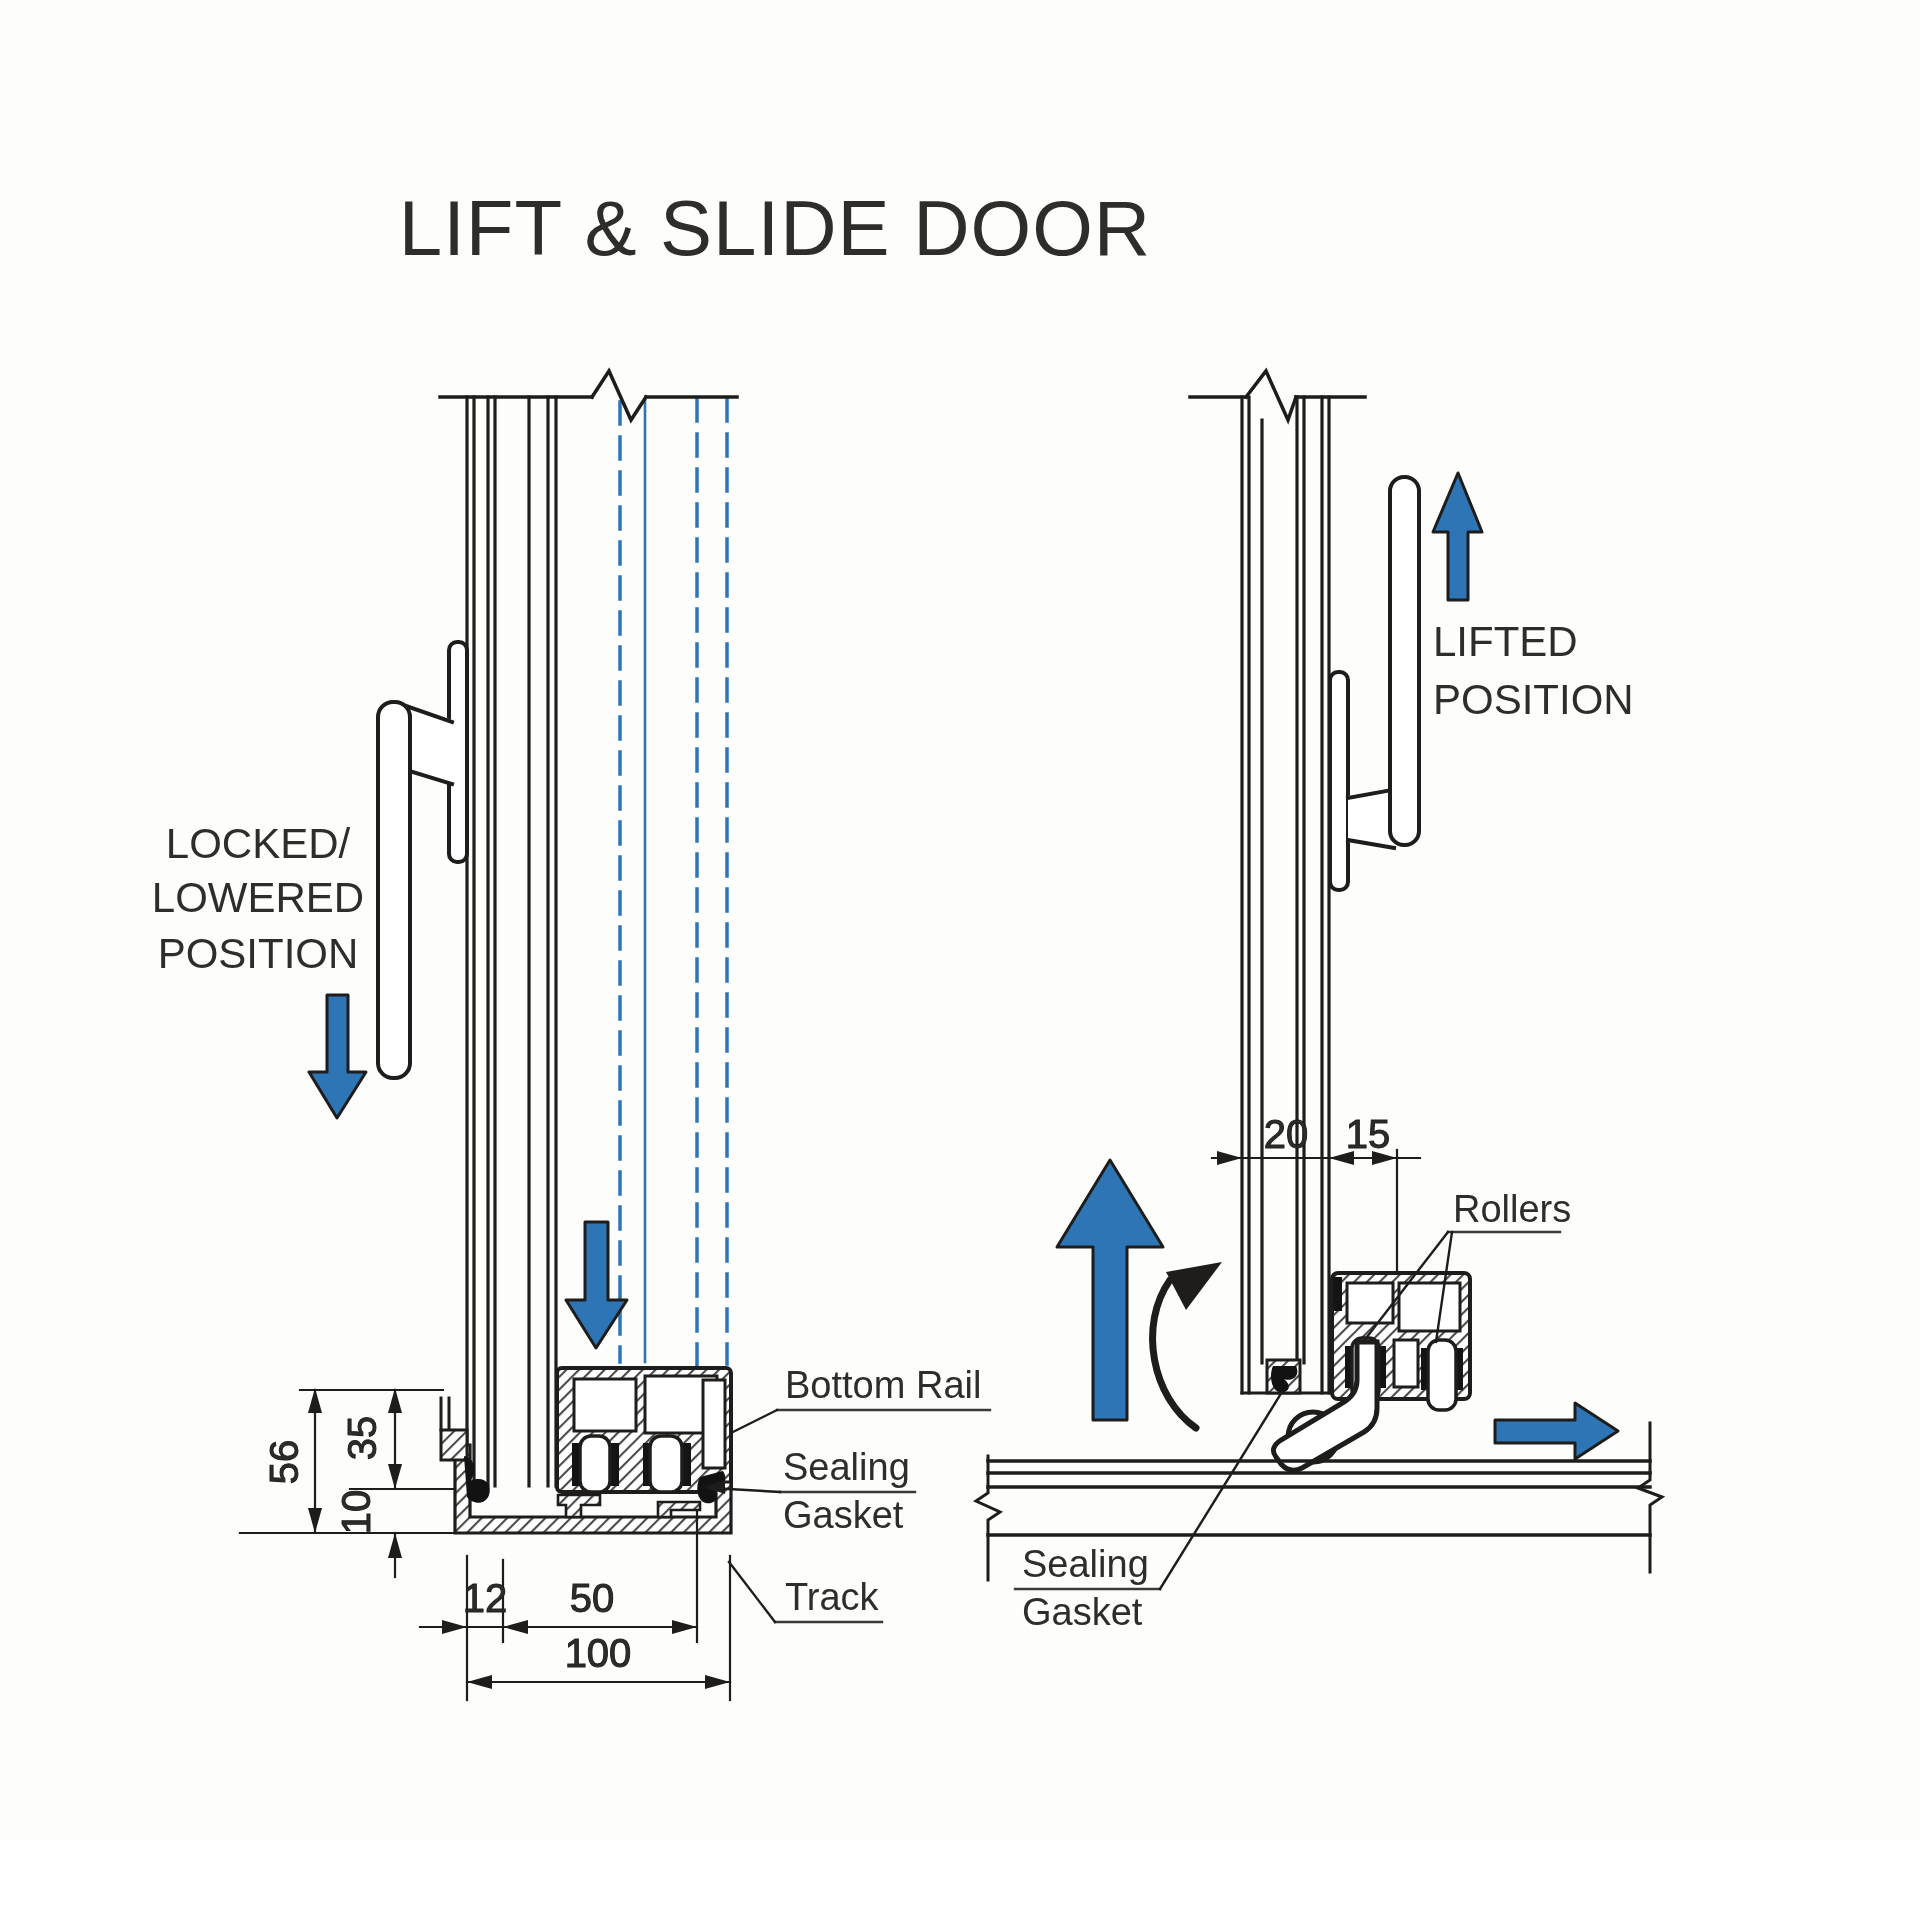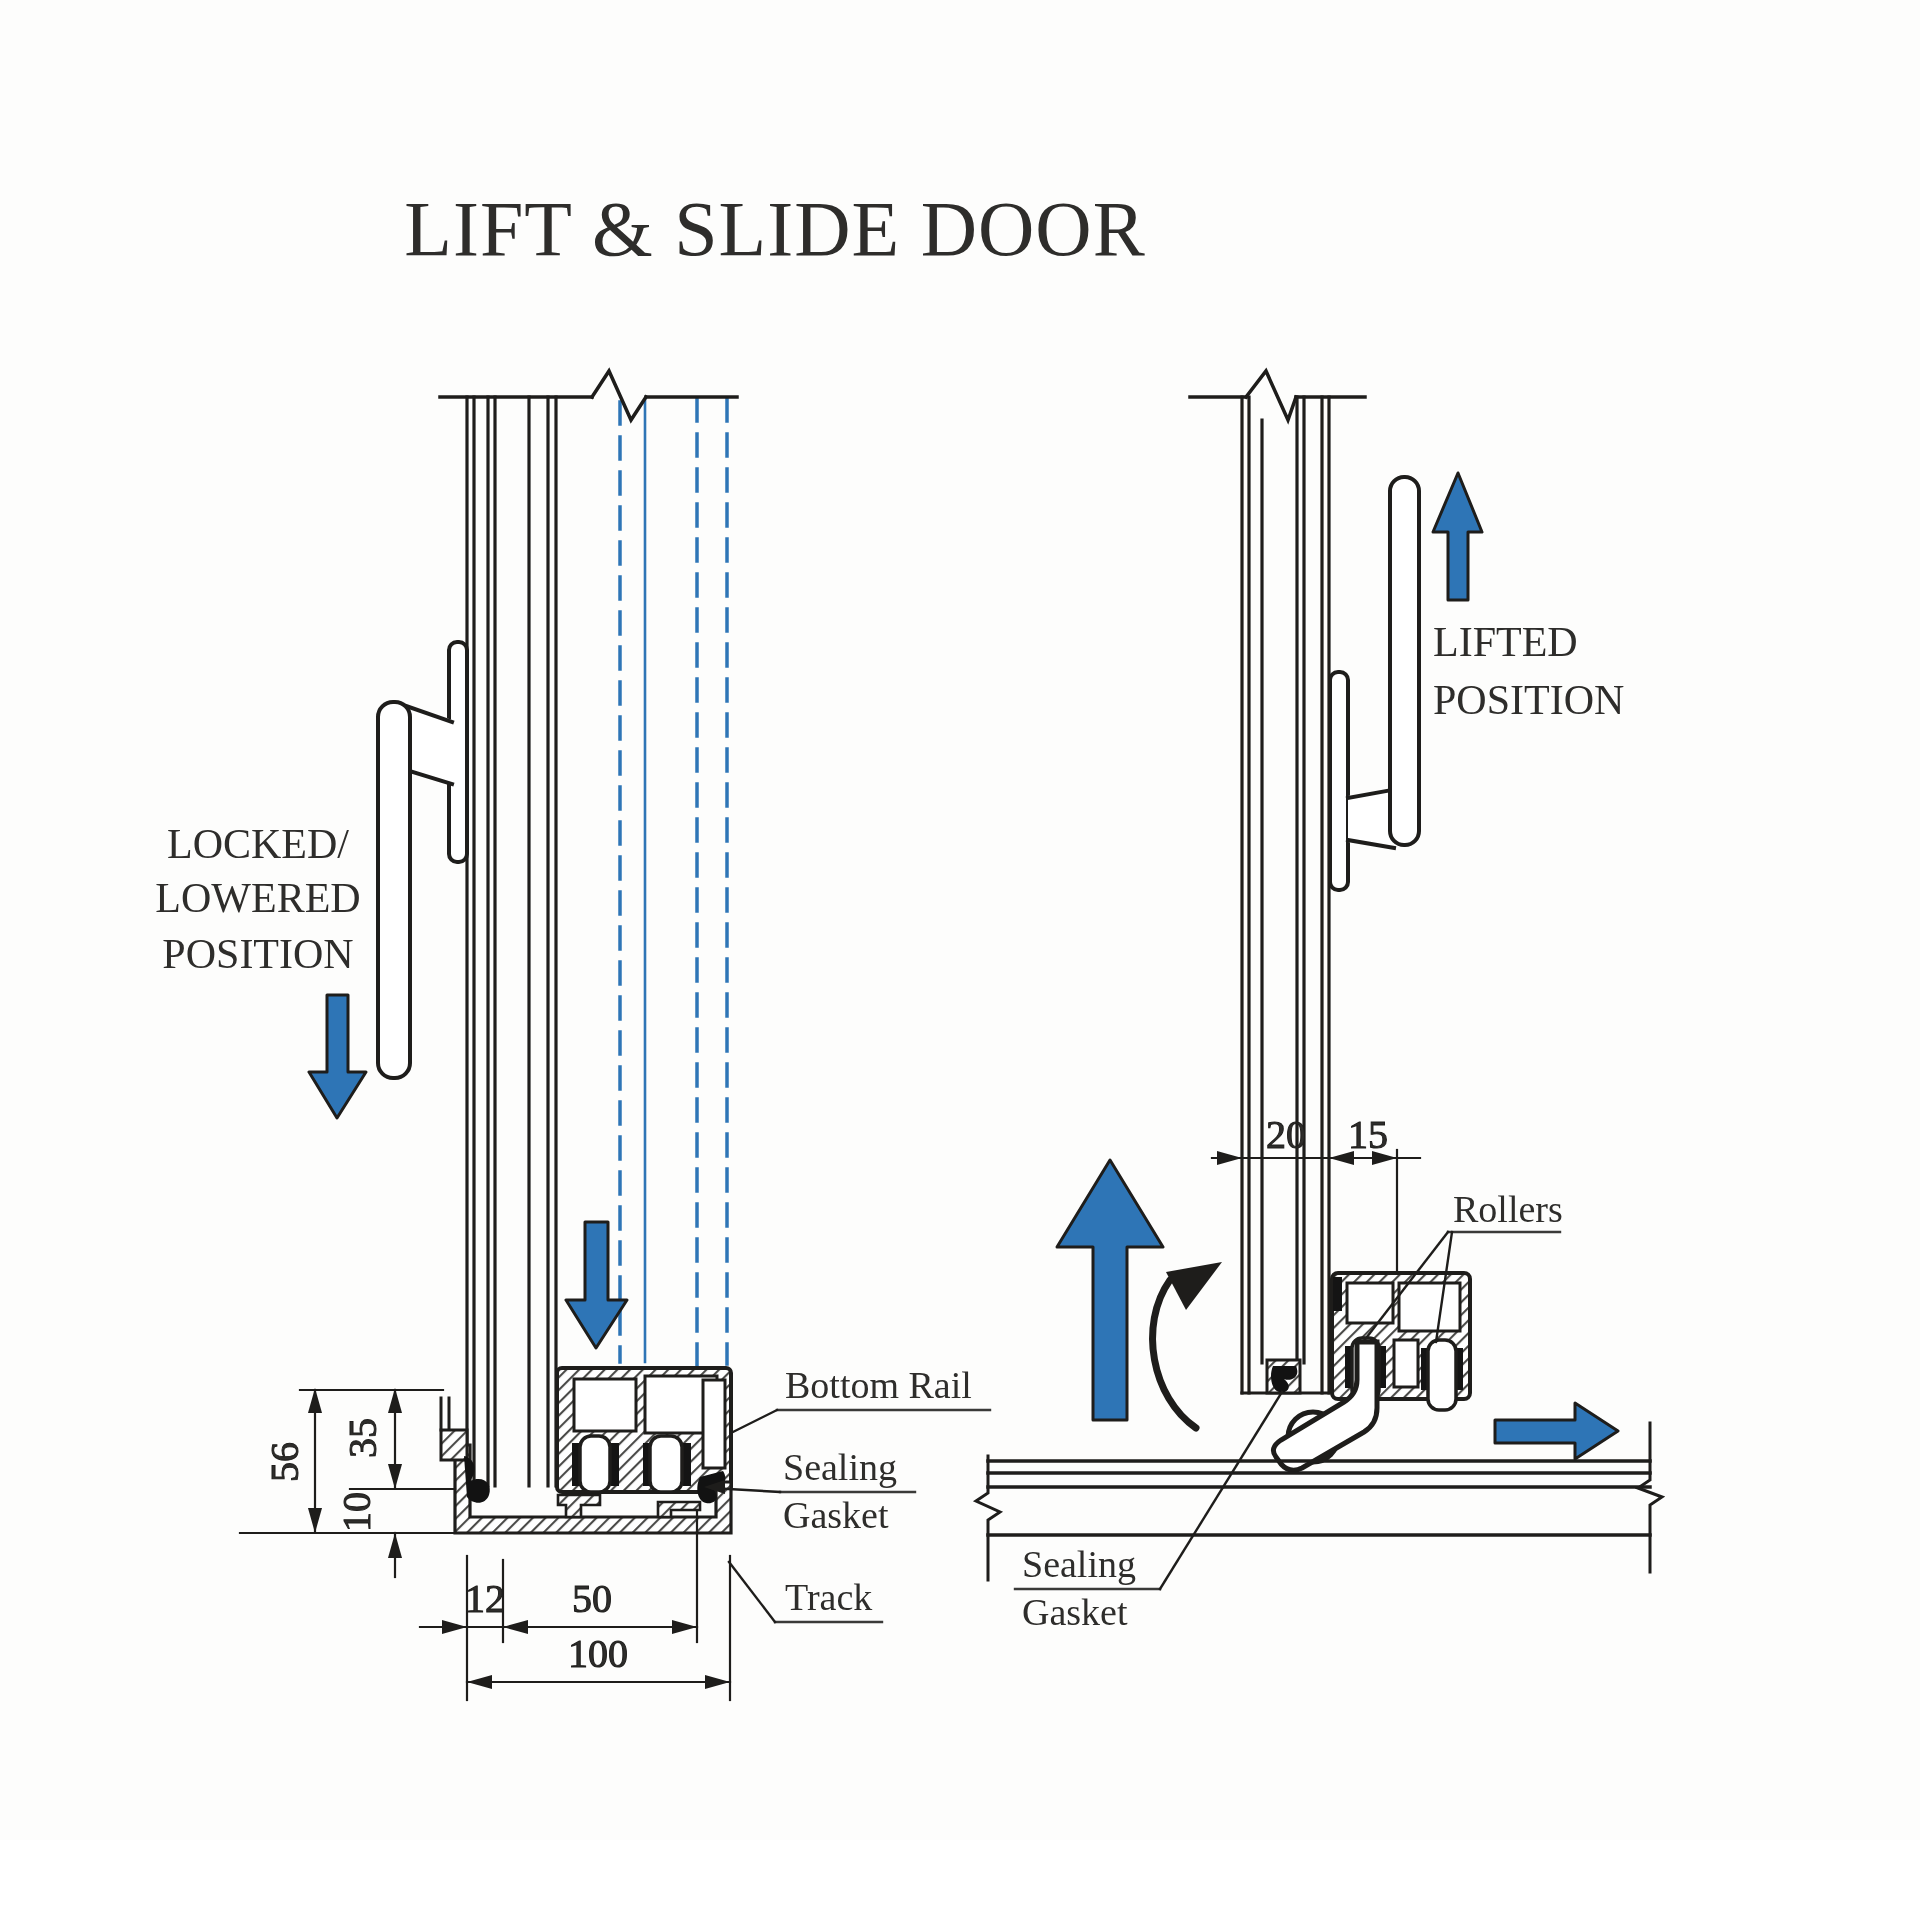--- a/index.html
+++ b/index.html
@@ -1,16 +1,16 @@
 <!DOCTYPE html>
 <html><head>
 <meta charset="utf-8">
 <style>
   html,body{margin:0;padding:0;background:#ffffff;}
-  .page{width:1920px;height:1840px;background:#fdfdfc;position:relative;font-family:Liberation Serif, serif;}
+  .page{width:1920px;height:1840px;background:#fdfdfc;position:relative;font-family:Liberation Sans, sans-serif;}
   svg{display:block;}
   text{fill:#2b2a28;}
   .title-text{font-size:78px;letter-spacing:1px;fill:#2e2d2b;}
   .state-text{font-size:42px;fill:#2e2d2b;}
   .part-text{font-size:38px;fill:#2e2d2b;}
   .dim-text{font-size:40px;fill:#2e2d2b;}
 </style>
 </head>
 <body>
 

